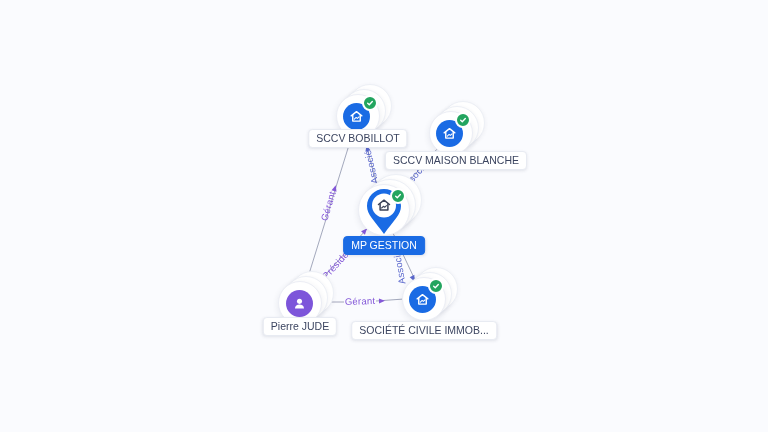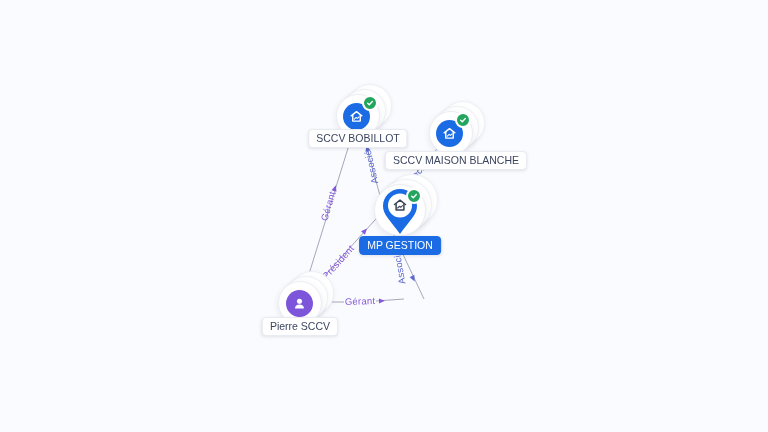--- a/index.html
+++ b/index.html
@@ -15,21 +15,21 @@
   .edge-label{
     position:absolute;z-index:2;
     font-size:9.5px;letter-spacing:.2px;white-space:nowrap;
     transform:translate(-50%,-50%) rotate(var(--r,0deg));
     user-select:none;
   }
   .role-g{color:#8458d8;}
   .role-a{color:#5b68cd;}
   
   .node{position:absolute;z-index:3;width:44px;height:44px;}
-  .node.focus{width:52px;height:52px;margin-left:16px;}
+  .node.focus{width:52px;height:52px;}
   .stack{
     position:absolute;left:0;top:0;width:100%;height:100%;
     border-radius:50%;background:#fff;border:1px solid #edf0f6;
     box-shadow:0 1px 4px rgba(50,60,90,.07);box-sizing:border-box;
   }
   .s2{transform:translate(12px,-10px);}
   .s1{transform:translate(6px,-5px);}
   .node-circle{
     position:absolute;left:0;top:0;width:100%;height:100%;
     border-radius:50%;background:#fff;border:1px solid #eceef5;
@@ -152,17 +152,35 @@
   <div class="node person" style="left:278px;top:281px">
     <div class="stack s2"></div>
     <div class="stack s1"></div>
     <div class="node-circle"></div>
     <div class="entity-circle person-bg">
       <svg width="15" height="15" viewBox="0 0 16 16" fill="#fff">
         <circle cx="8" cy="5.7" r="2.7"></circle>
         <path d="M3.2 13.3 a4.8 4.3 0 0 1 9.6 0 Z"></path>
       </svg>
     </div>
-    <div class="pill" style="top:36px">Pierre SCCV</div>
+    <div class="pill" style="top:36px">Pierre JUDE</div>
   </div>
 
+  <div class="node company" style="left:402px;top:277px">
+    <div class="stack s2"></div>
+    <div class="stack s1"></div>
+    <div class="node-circle"></div>
+    <div class="entity-circle company-bg">
+      <svg width="15" height="15" viewBox="0 0 16 16" fill="none">
+        <path d="M2.3 7.3 L8 2.8 L13.7 7.3" stroke="#fff" stroke-width="1.5" stroke-linecap="round" stroke-linejoin="round"></path>
+        <path d="M4 6.6 V12.9 H12 V6.6" stroke="#fff" stroke-width="1.5" stroke-linecap="round" stroke-linejoin="round"></path>
+        <path d="M5.7 10.8 L7.6 9 L8.9 10.1 L10.7 8.3" stroke="#fff" stroke-width="1.1" stroke-linecap="round" stroke-linejoin="round"></path>
+      </svg>
+    </div>
+    <div class="badge badge-std">
+      <svg width="8" height="8" viewBox="0 0 10 10">
+        <path d="M2.1 5.3 L4.1 7.2 L7.9 3.1" stroke="#fff" stroke-width="1.7" fill="none" stroke-linecap="round" stroke-linejoin="round"></path>
+      </svg>
+    </div>
+    <div class="pill" style="top:44px">SOCIÉTÉ CIVILE IMMOB...</div>
+  </div>
 
 </div>
 
 </body></html>

